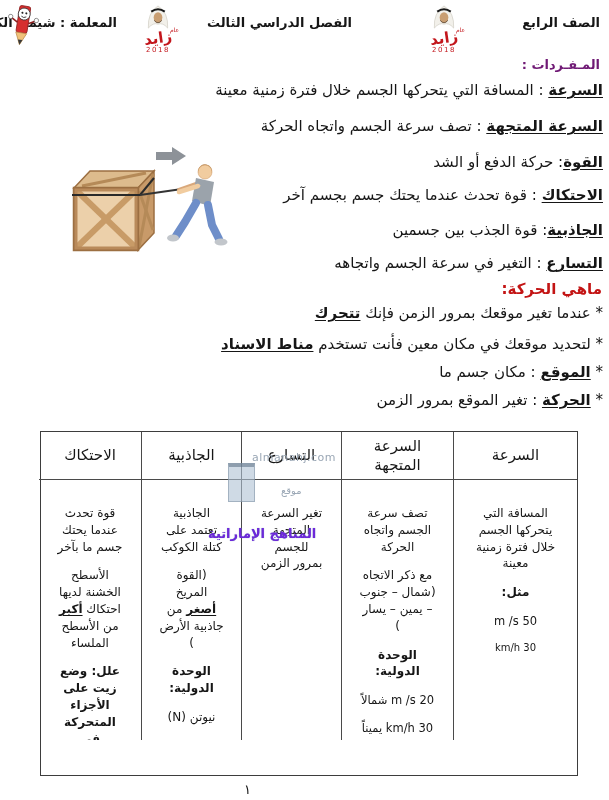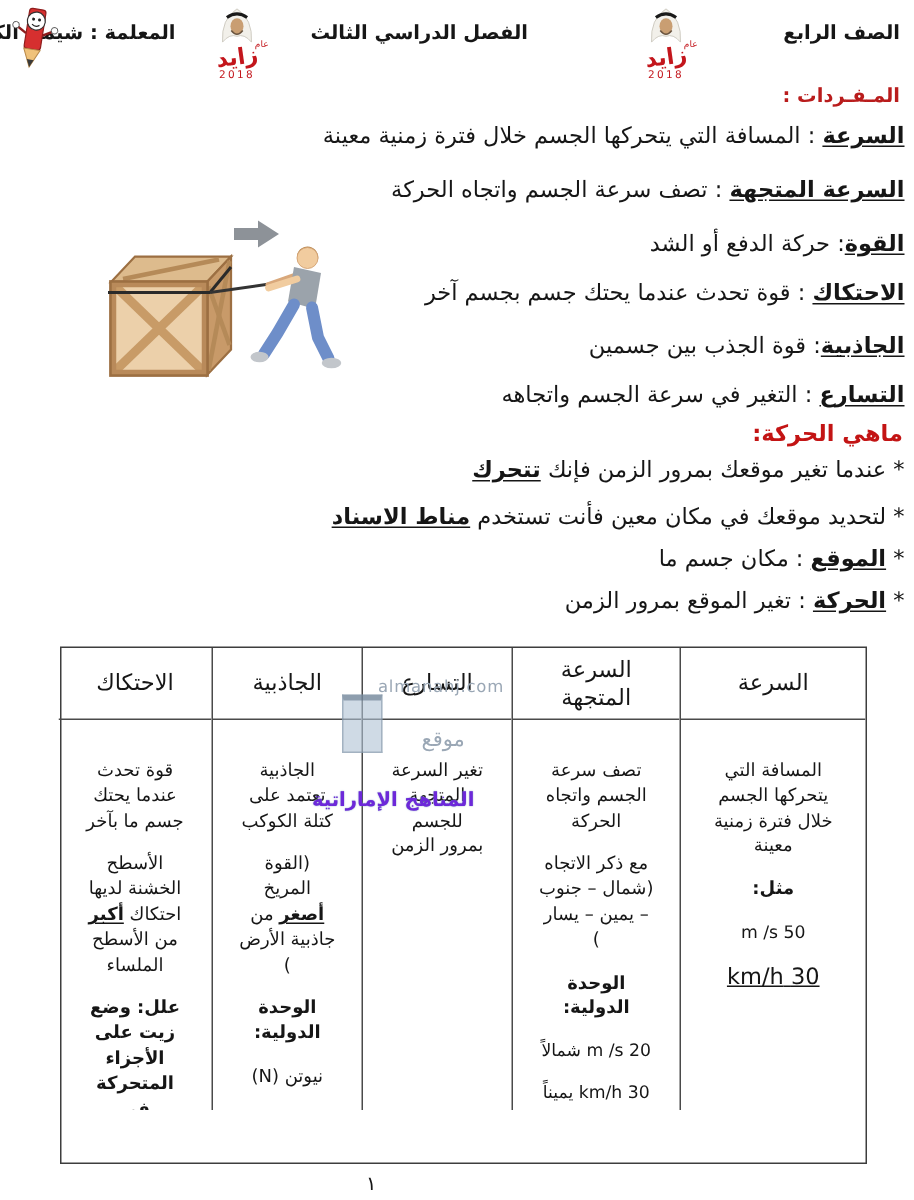--- a/index.html
+++ b/index.html
@@ -15,21 +15,21 @@
   .teacher  { top:15px; right:492px; }
   .zlogo { position:absolute; width:54px; text-align:center; line-height:1; }
   .zlogo-a { top:3px; right:138px; }
   .zlogo-b { top:3px; right:424px; }
   .zlogo svg { display:block; margin:0 auto; }
   .zword { display:inline-block; color:#c3161c; font-weight:bold; font-size:15px; transform:rotate(-8deg); }
   .zaam  { position:absolute; top:24px; right:6px; color:#c3161c; font-size:6px; }
   .zyear { display:block; color:#c3161c; font-size:7px; letter-spacing:1.5px; margin-top:1px; direction:ltr; }
   .pencil { position:absolute; top:1px; left:6px; }
   
-  .vocab-title { position:absolute; top:57px; right:9px; color:#b91c1c; font-weight:bold; font-size:13px; }
+  .vocab-title { position:absolute; top:57px; right:9px; color:#701a75; font-weight:bold; font-size:13px; }
   .defline { position:absolute; right:6px; font-size:15px; white-space:nowrap; }
   .term { font-weight:bold; text-decoration:underline; text-underline-offset:2px; }
   
   .crate-scene { position:absolute; left:26px; top:138px; }
   
   .motion-title { position:absolute; top:280px; right:7px; color:#c31414; font-weight:bold; font-size:15px; }
   .mpoint { position:absolute; right:6px; font-size:15px; white-space:nowrap; }
   
   .ktable { position:absolute; left:40px; top:431px; width:538px; height:345px;
             border:1.5px solid #3d3d3d; background:#fff; }
@@ -38,38 +38,38 @@
   .kbody { display:flex; flex-direction:row; height:308px; }
   .kcol { flex:none; height:100%; overflow:hidden; }
   .kcol:not(:first-child){ border-right:1px solid #4a4a4a; }
   .khead { height:48px; border-bottom:1px solid #4a4a4a; display:flex; align-items:center; justify-content:center;
            text-align:center; font-size:15px; padding:2px 14px; line-height:1.25; }
   .kcell { padding:13px 5px 4px; text-align:center; font-size:12px; line-height:1.4; }
   .kcell p { margin:12px; }
   .lbl { font-weight:bold; }
   .sp-lbl { margin-top:44px; }
   .sp-ex  { margin-top:13px; font-size:11.5px; }
-  .sp-ex2 { margin-top:2px;  font-size:15px;text-decoration:underline; }
+  .sp-ex2 { margin-top:2px;  font-size:10px; }
   .ve-note { margin-top:17px; }
   .ve-lbl  { margin-top:14px; }
   .ve-ex   { margin-top:13px; font-size:11.5px; }
   .ve-ex2  { margin-top:4px;  font-size:11.5px; }
   .gr-p2  { margin-top:13px; }
   .gr-lbl { margin-top:13px; }
   .gr-unit{ margin-top:9px; }
   .gravity-art { display:block; margin:3px auto 0; }
   .fr-p2 { margin-top:15px; }
   .fr-q  { margin-top:15px; font-weight:bold; }
   .fr-a  { margin-top:16px; }
   
   .wm { position:absolute; pointer-events:none; z-index:5; }
   .wm-site   { top:451px; left:252px; font-size:11px; color:#9aa7b5; letter-spacing:.5px; direction:ltr; }
   .wm-square { top:463px; left:228px; width:27px; height:39px; background:rgba(175,193,212,.6);
                border:1px solid rgba(110,130,150,.45); border-top:4px solid rgba(90,110,130,.55); }
-  .wm-word   { top:485px; left:281px; font-size:14px; color:#9aa7b5; }
+  .wm-word   { top:485px; left:281px; font-size:10px; color:#9aa7b5; }
   .wm-name   { top:494px; left:208px; font-size:13px; font-weight:bold; color:#6d28d9;
                text-shadow:0 0 1px #7d9cbf; white-space:nowrap;margin-top:32px; }
   
   .pagenum { position:absolute; top:782px; left:244px; font-size:13px; }
 </style>
 </head>
 <body>
 
 <div class="page">
 

